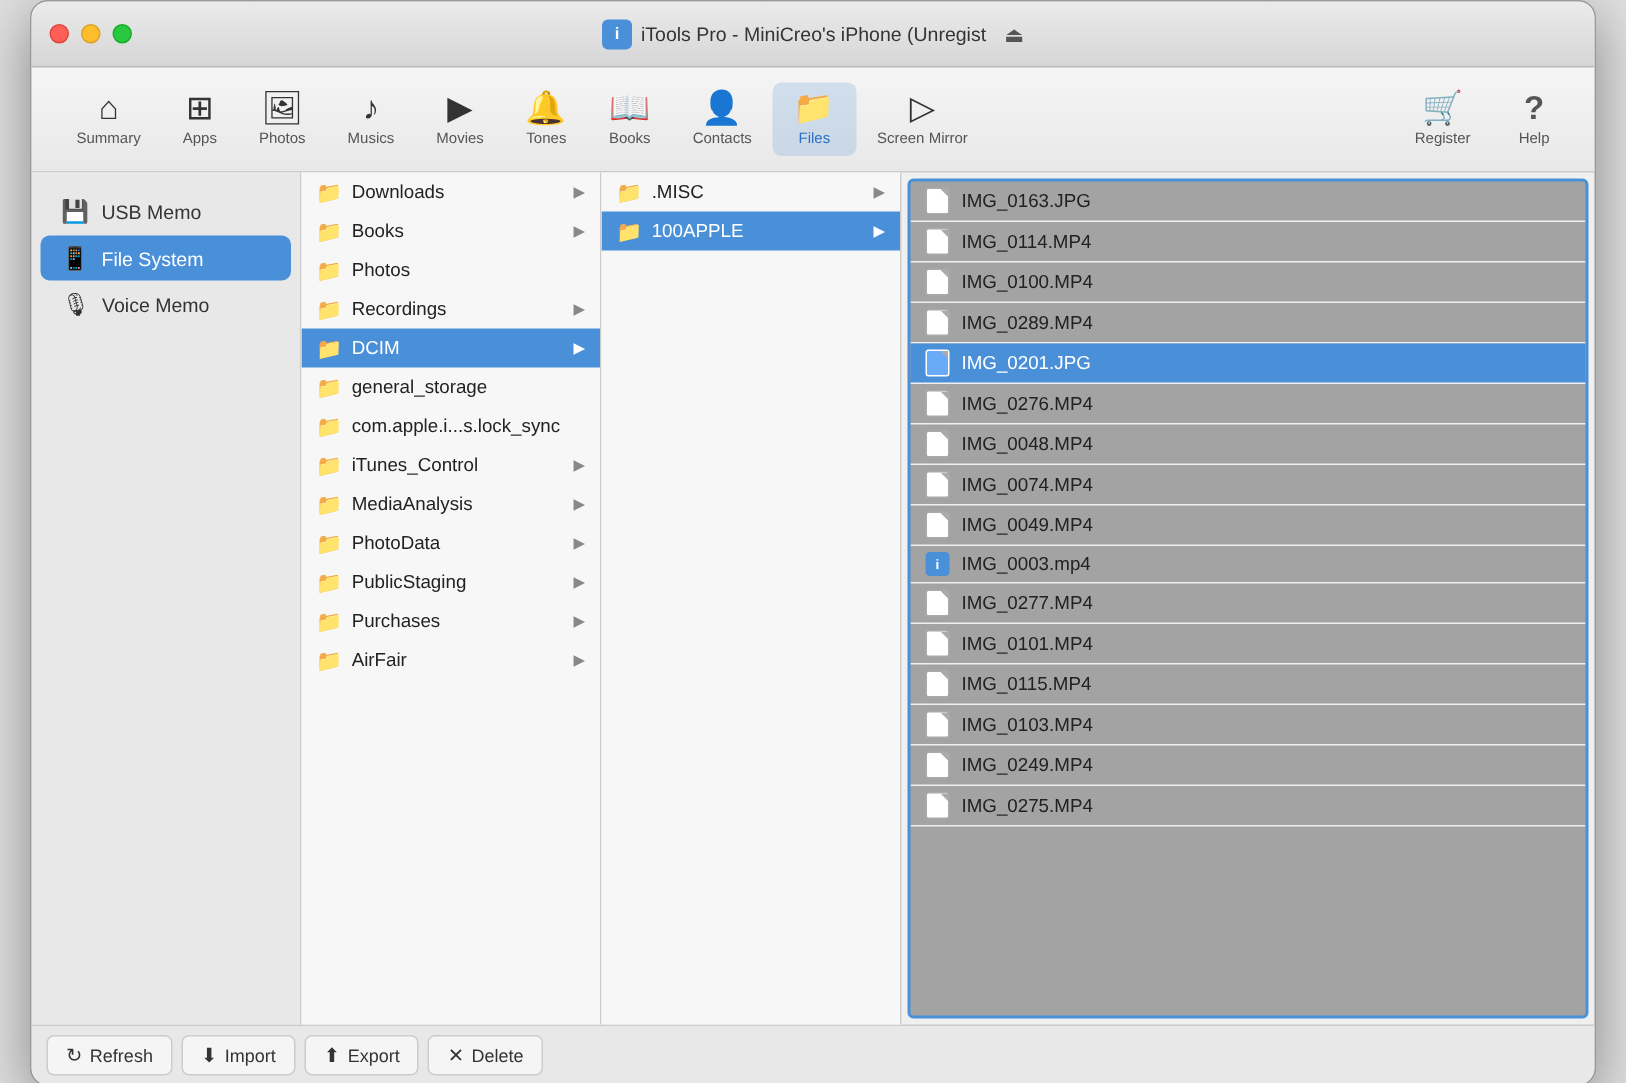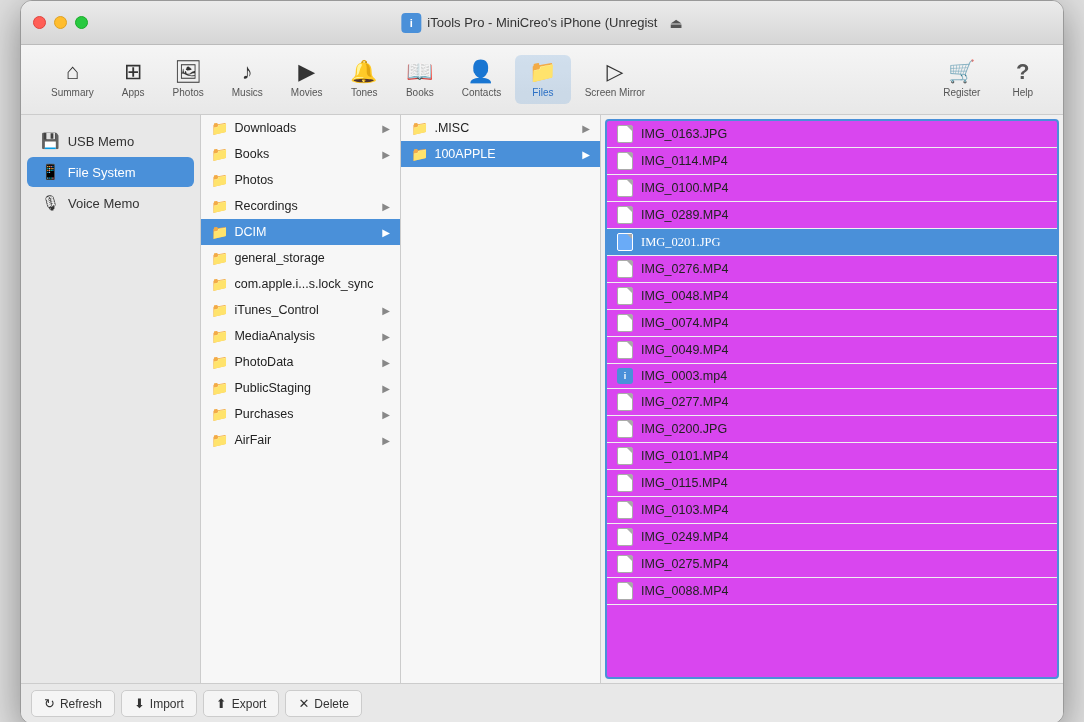--- a/index.html
+++ b/index.html
@@ -169,37 +169,37 @@
       cursor: pointer;
       font-size: 12.5px;
       color: #222;
     }
     .folder-item.active { background: #4a90d9; color: white; }
     .folder-icon { font-size: 14px; }
     .folder-arrow { margin-left: auto; color: #888; font-size: 10px; }
     .folder-item.active .folder-arrow { color: white; }
     .file-list-panel {
       flex: 1;
-      background: #d946ef;
+      background: #a3a3a3;
       border: 2.5px solid #4a90d9;
       border-radius: 4px;
       margin: 4px;
       overflow-y: auto;
     }
     .file-item {
       display: flex;
       align-items: center;
       gap: 8px;
       padding: 4px 10px;
       cursor: pointer;
       font-size: 12.5px;
       color: #222;
       border-bottom: 1px solid #f0f0f0;
     }
-    .file-item.selected { background: #4a90d9; color: white; font-family: Liberation Serif, serif; }
+    .file-item.selected { background: #4a90d9; color: white; }
     .file-icon-doc {
       width: 16px;
       height: 18px;
       background: white;
       border: 1.5px solid #aaa;
       border-radius: 2px;
       position: relative;
       flex-shrink: 0;
     }
     .file-icon-doc::before {
@@ -458,45 +458,37 @@
             <span style="color:white;font-size:9px;font-weight:bold;">i</span>
           </div>
           <span>IMG_0003.mp4</span>
         </div>
         <div class="file-item">
           <div class="file-icon-doc"></div>
           <span>IMG_0277.MP4</span>
         </div>
         <div class="file-item">
           <div class="file-icon-doc"></div>
-          <span>IMG_0200.JPG</span>
-        </div>
-        <div class="file-item">
-          <div class="file-icon-doc"></div>
           <span>IMG_0101.MP4</span>
         </div>
         <div class="file-item">
           <div class="file-icon-doc"></div>
           <span>IMG_0115.MP4</span>
         </div>
         <div class="file-item">
           <div class="file-icon-doc"></div>
           <span>IMG_0103.MP4</span>
         </div>
         <div class="file-item">
           <div class="file-icon-doc"></div>
           <span>IMG_0249.MP4</span>
         </div>
         <div class="file-item">
           <div class="file-icon-doc"></div>
           <span>IMG_0275.MP4</span>
-        </div>
-        <div class="file-item">
-          <div class="file-icon-doc"></div>
-          <span>IMG_0088.MP4</span>
         </div>
       </div>
     </div>
   </div>
 
   <div class="status-bar">
     <button class="status-btn">
       <span class="status-btn-icon">↻</span>
       <span>Refresh</span>
     </button>

